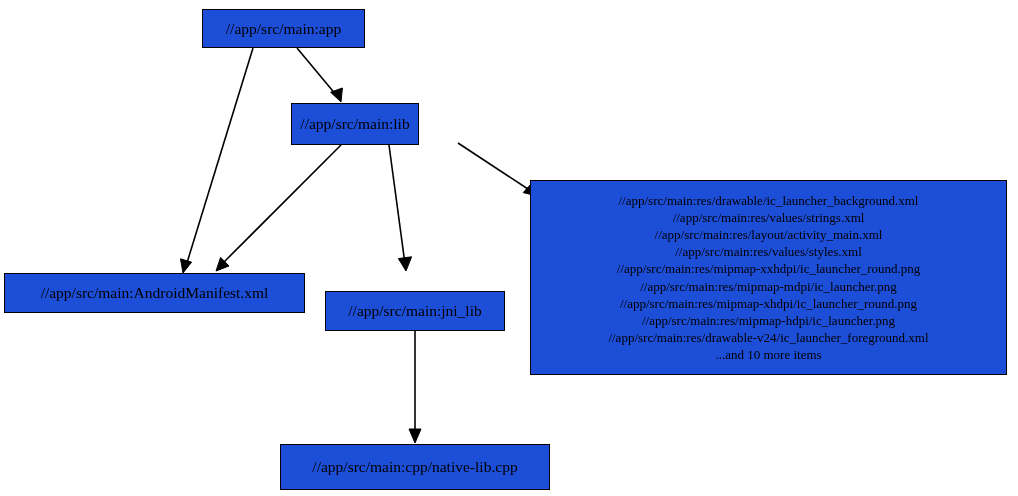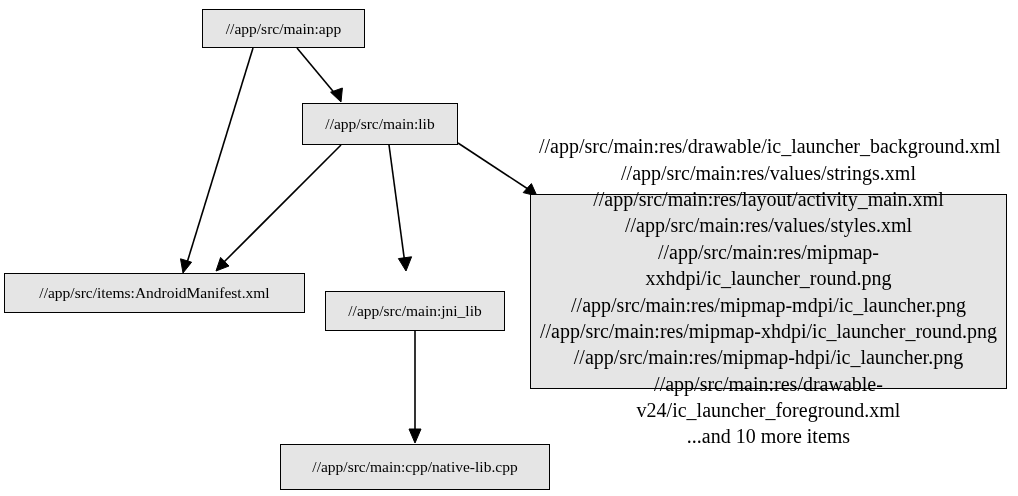--- a/index.html
+++ b/index.html
@@ -20,21 +20,21 @@
     left: 0;
     top: 0;
     width: 1018px;
     height: 496px;
     pointer-events: none;
   }
   .graph-node {
     position: absolute;
     box-sizing: border-box;
     border: 1px solid #000000;
-    background: #e5e5e5;
+    background: #1d4ed8;
     display: flex;
     align-items: center;
     justify-content: center;
     text-align: center;
     color: #000000;
     font-size: 15.5px;
     line-height: 1.0;
     white-space: nowrap;
   }
   .graph-node.multiline {
@@ -86,33 +86,33 @@
     <g>
       <path d="M 415,313 L 415,435" fill="none" stroke="#000000" stroke-width="1.6"></path>
       <polygon points="415,443 409.0,429.0 421.0,429.0" fill="#000000" stroke="#000000" stroke-width="1"></polygon>
     </g>
   </svg>
 
   <div class="graph-node" id="node-app" style="left:202px; top:9px; width:163px; height:39px;">
     <span class="node-label">//app/src/main:app</span>
   </div>
 
-  <div class="graph-node" id="node-lib" style="left:302px; top:103px; width:156px; height:42px;">
+  <div class="graph-node" id="node-lib" style="left:291px; top:103px; width:128px; height:42px;">
     <span class="node-label">//app/src/main:lib</span>
   </div>
 
   <div class="graph-node" id="node-manifest" style="left:4px; top:273px; width:301px; height:40px;">
-    <span class="node-label">//app/src/items:AndroidManifest.xml</span>
+    <span class="node-label">//app/src/main:AndroidManifest.xml</span>
   </div>
 
   <div class="graph-node" id="node-jni-lib" style="left:325px; top:273px; width:180px; height:40px;margin-top:18px;">
     <span class="node-label">//app/src/main:jni_lib</span>
   </div>
 
-  <div class="graph-node multiline" id="node-resources" style="left:530px; top:194px; width:477px; height:195px; font-size:20px;">
+  <div class="graph-node multiline" id="node-resources" style="left:530px; top:180px; width:477px; height:195px; font-size:13px;">
     <span class="node-label">//app/src/main:res/drawable/ic_launcher_background.xml
 //app/src/main:res/values/strings.xml
 //app/src/main:res/layout/activity_main.xml
 //app/src/main:res/values/styles.xml
 //app/src/main:res/mipmap-xxhdpi/ic_launcher_round.png
 //app/src/main:res/mipmap-mdpi/ic_launcher.png
 //app/src/main:res/mipmap-xhdpi/ic_launcher_round.png
 //app/src/main:res/mipmap-hdpi/ic_launcher.png
 //app/src/main:res/drawable-v24/ic_launcher_foreground.xml
 ...and 10 more items</span>

